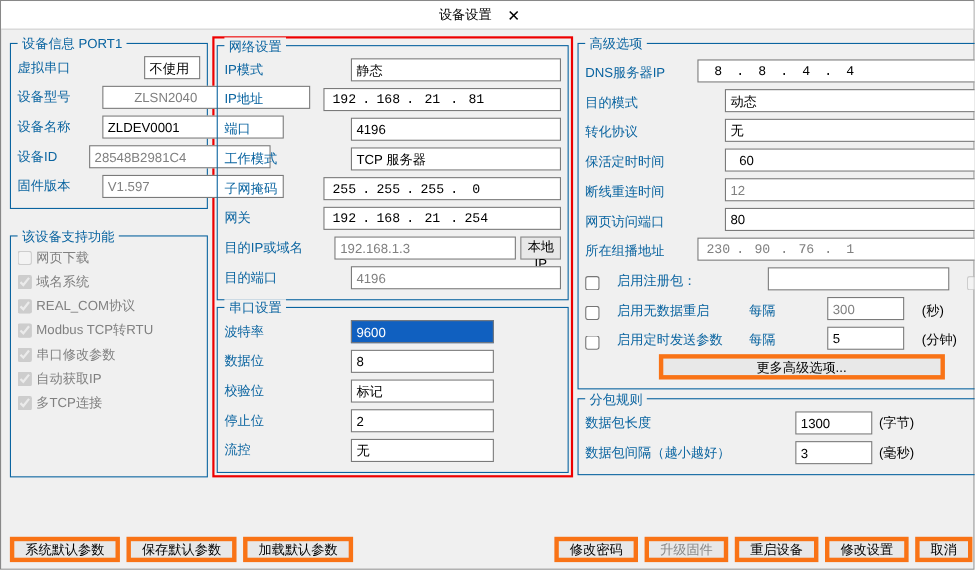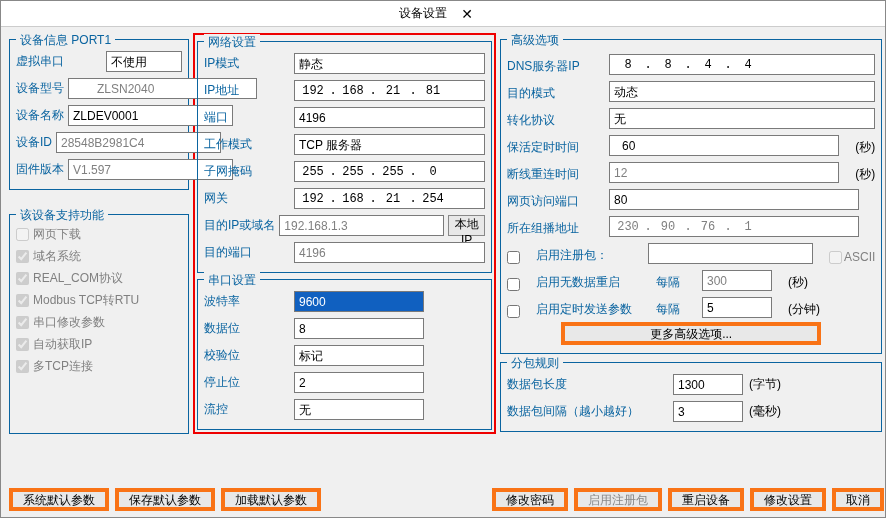--- a/index.html
+++ b/index.html
@@ -9,21 +9,21 @@
 .titlebar-title { font-size: 12px; }
 .close-btn { width: 40px; height: 24px; display: flex; align-items: center; justify-content: center; font-size: 14px; cursor: pointer; }
 .content { padding: 6px 8px 0 8px; display: flex; gap: 4px; }
 .col-left { width: 180px; display: flex; flex-direction: column; gap: 18px; }
 .col-mid { width: 336px; border: 2px solid #e00; padding: 2px; }
 .col-right { flex: 1; display: flex; flex-direction: column; gap: 2px; }
 .groupbox { border: 1px solid #0a64a0; padding: 8px 6px 6px 6px; position: relative; margin-top: 6px; }
 .groupbox > .legend { position: absolute; top: -8px; left: 6px; background: #f0f0f0; padding: 0 4px; color: #0a64a0; font-size: 12px; }
 .row { display: flex; align-items: center; height: 27px; gap: 4px; }
 .row .lbl { width: 86px; color: #0a64a0; font-size: 12px; white-space: nowrap; }
-.input, select.sel { border: 1px solid #7a7a7a; background: #fff; height: 21px; font-size: 12px; padding: 0 4px; font-family: inherit; }
+.input, select.sel { border: 1px solid #7a7a7a; background: #fff; height: 21px; font-size: 12px; padding: 0 4px; font-family: inherit; margin-left: 25px; }
 .input.ro { color: #808080; }
 .ip { display: flex; align-items: center; border: 1px solid #7a7a7a; background: #fff; height: 21px; padding: 0 2px; font-family: "Courier New", monospace; font-size: 12px; flex: 1; }
 .ip .oct { width: 32px; text-align: center; }
 .ip .dot { width: 8px; text-align: center; }
 .ip.ro { color: #808080; }
 .sel { appearance: none; -webkit-appearance: none; padding-right: 18px; background-image: linear-gradient(45deg, transparent 50%, #000 50%), linear-gradient(135deg, #000 50%, transparent 50%); background-position: right 7px center, right 3px center; background-size: 4px 4px, 4px 4px; background-repeat: no-repeat; }
 .sel.hl { background-color: #1060c0; color: #fff; }
 .chkrow { display: flex; align-items: center; height: 22px; gap: 4px; color: #808080; font-size: 12px; }
 .chkrow input[type=checkbox] { width: 13px; height: 13px; }
 .btn { border: 4px solid #f97316; background: #e8e8e8; height: 23px; padding: 0 10px; font-size: 12px; font-family: inherit; cursor: pointer; }
@@ -289,18 +289,18 @@
       </div>
     </div>
   </div>
 
   <div class="footer">
     <button class="btn">系统默认参数</button>
     <button class="btn">保存默认参数</button>
     <button class="btn">加载默认参数</button>
     <span class="spacer"></span>
     <button class="btn">修改密码</button>
-    <button class="btn dis" disabled="">启用注册包</button>
+    <button class="btn dis" disabled="">升级固件</button>
     <button class="btn">重启设备</button>
     <button class="btn">修改设置</button>
     <button class="btn">取消</button>
   </div>
 </div>
 
 </body></html>

